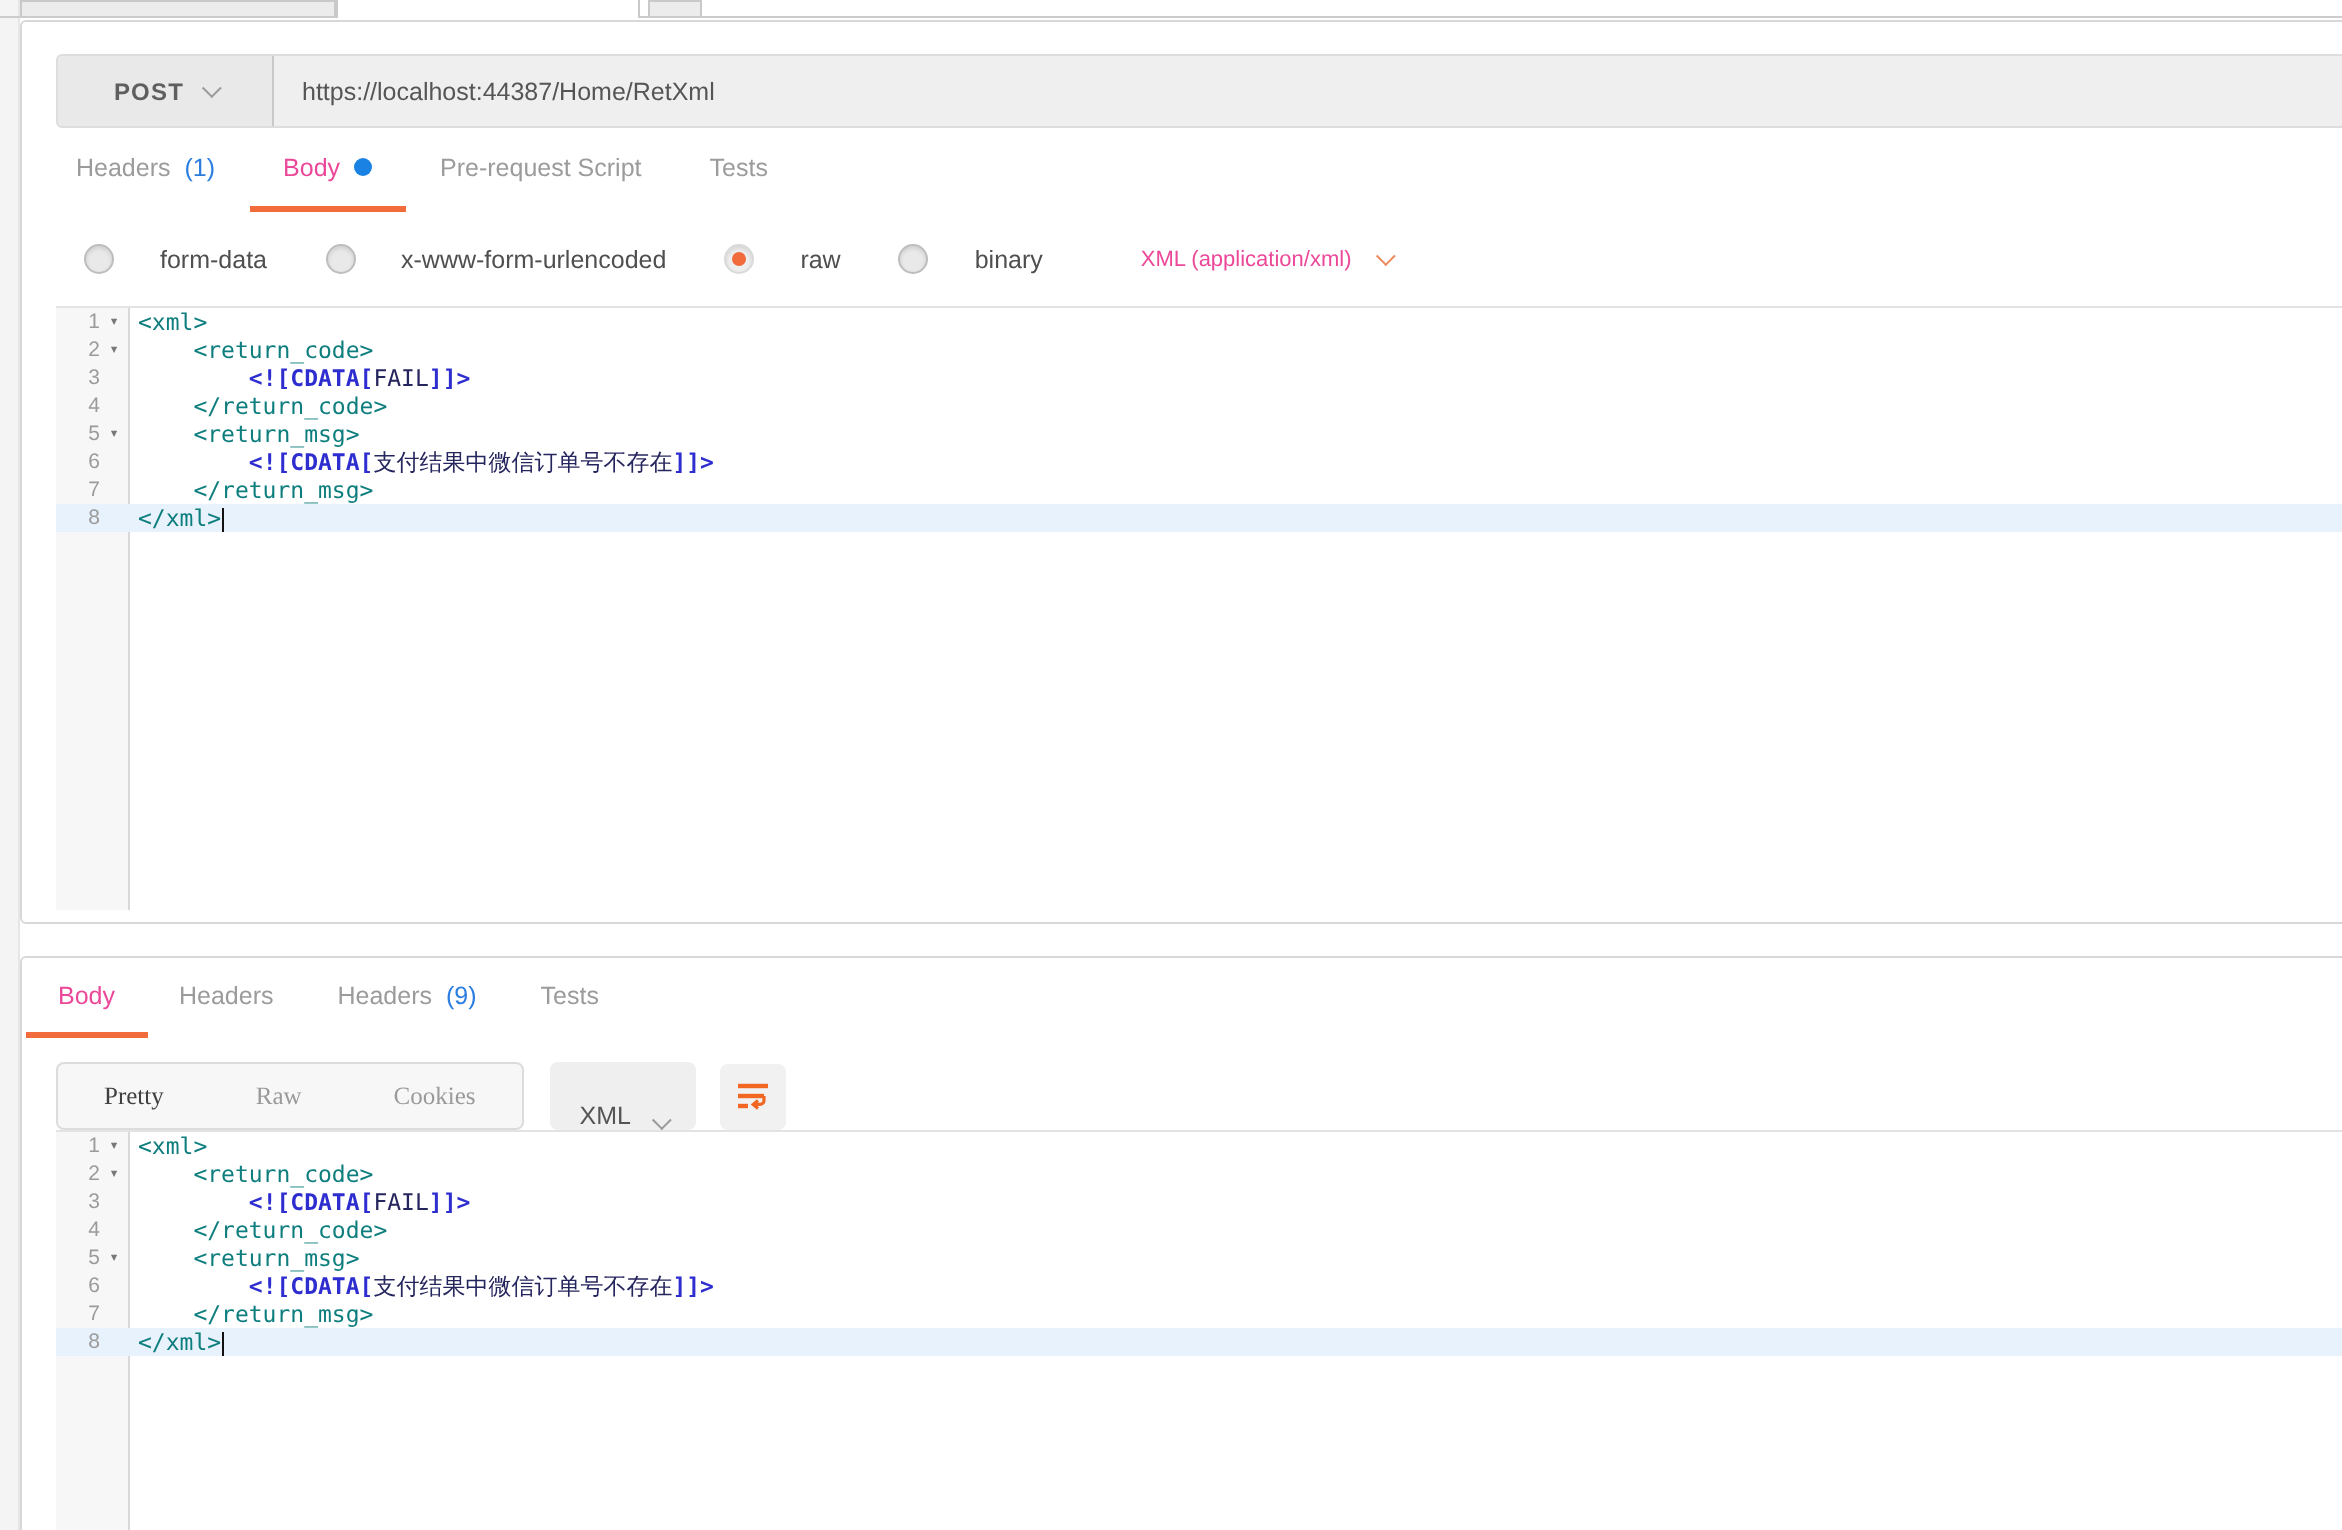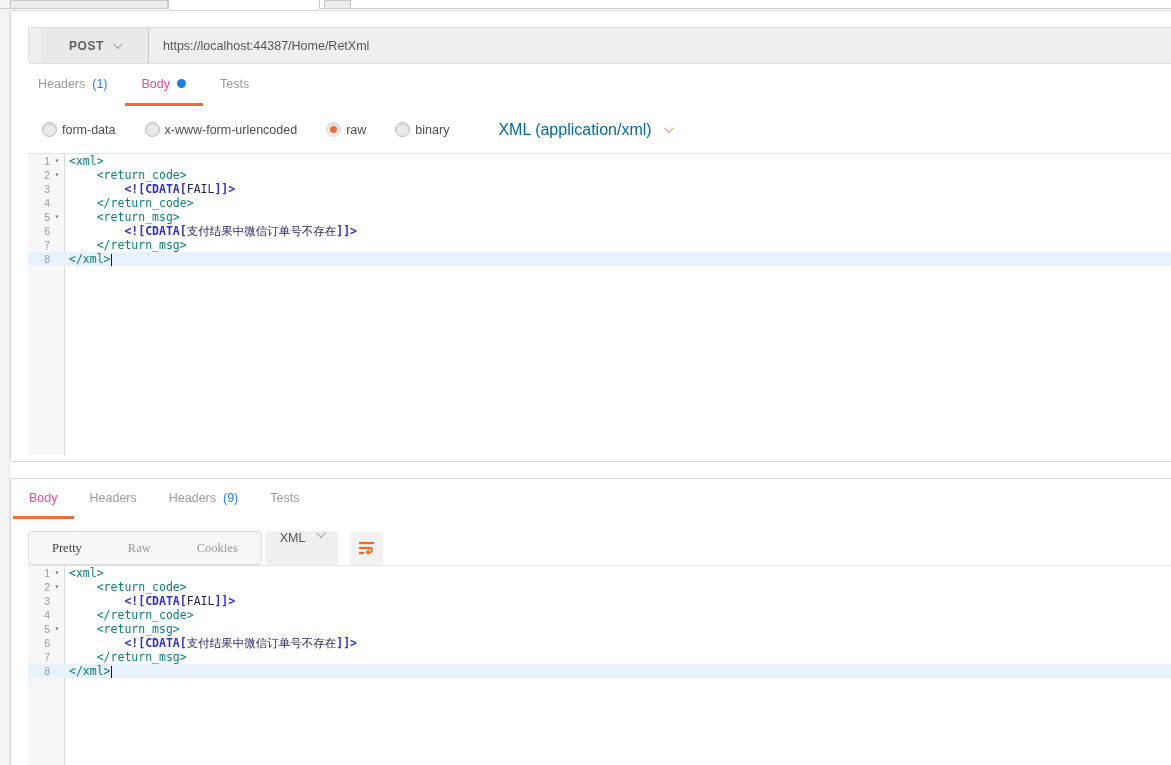--- a/index.html
+++ b/index.html
@@ -26,59 +26,59 @@
   .card { position:absolute; left:10px; width:1300px; background:#fff;
           border:1px solid #d8d8d8; border-radius:3px; }
   .card-request  { top:10px;  height:452px; }
   .card-response { top:478px; height:400px; }
 
   
   .url-row { margin:16px 0 0 17px; width:1240px; height:37px; display:flex;
              border:1px solid #dddddd; border-radius:3px; overflow:hidden; background:#efefef; }
   .method-box { width:108px; background:#e9e9e9; border-right:1px solid #c9c9c9;
                 display:flex; align-items:center; justify-content:center; gap:9px;
-                font-size:12px; font-weight:bold; letter-spacing:.6px; color:#5f5f5f; cursor:pointer;margin-left:12px; }
+                font-size:12px; font-weight:bold; letter-spacing:.6px; color:#5f5f5f; cursor:pointer; }
   .url-text { flex:1; display:flex; align-items:center; padding-left:14px;
               font-size:12.5px; color:#555; }
 
   .chev { display:inline-block; width:7px; height:7px; border-right:1.6px solid #9a9a9a;
           border-bottom:1.6px solid #9a9a9a; transform:rotate(45deg) translateY(-2px); }
   .chev.orange { border-color:#ef8a5c; }
 
   
   .tabs-row { display:flex; align-items:stretch; height:42px; padding-left:10px; }
   .tab { display:flex; align-items:center; gap:7px; padding:0 17px; font-size:12.5px;
          color:#9b9b9b; cursor:pointer; border-bottom:3px solid transparent; }
   .tab .count { color:#2b7de0; }
   .tab.active { color:#ec4899; border-bottom-color:#f26b3a; }
   .dot { width:9px; height:9px; border-radius:50%; background:#1a82e2; display:inline-block; }
 
   .resp-tabs { height:40px; padding-left:2px; }
   .resp-tabs .tab { padding:0 16px; }
 
   
   .modes-row { display:flex; align-items:center; height:47px; padding-left:31px; }
-  .mode { display:flex; align-items:center; gap:5px; margin-right:29px; cursor:pointer; }
+  .mode { display:flex; align-items:center; gap:23px; margin-right:29px; cursor:pointer; }
   .mode-label { font-size:12.5px; color:#4f4f4f; }
   .radio { width:15px; height:15px; border-radius:50%; background:#e9e9e9;
            border:1px solid #bdbdbd; position:relative;
            box-shadow:inset 0 1px 2px rgba(0,0,0,.12); }
   .radio.sel { border-color:#d9d9d9; background:#eee; }
   .radio.sel::after { content:""; position:absolute; left:3px; top:3px; width:7px; height:7px;
                       border-radius:50%; background:#f26b3a; }
   .ct-select { display:flex; align-items:center; gap:12px; margin-left:20px; cursor:pointer; }
-  .ct-label { font-size:16px; color:#0369a1; }
+  .ct-label { font-size:11px; color:#ec4899; }
 
   
   .resp-toolbar { display:flex; align-items:center; margin:12px 0 0 17px; }
   .seg-group { display:flex; border:1px solid #dcdcdc; border-radius:4px;
                background:#f7f7f7; height:34px; }
   .seg-btn { padding:0 23px; line-height:32px; font-size:12.5px; color:#9a9a9a; cursor:pointer;font-family:Liberation Serif, serif; }
   .seg-btn.active { color:#3f3f3f; }
-  .lang-select { display:flex; align-items:flex-start; gap:11px; margin-left:3px; height:34px;
+  .lang-select { display:flex; align-items:flex-end; gap:11px; margin-left:13px; height:34px;
                  padding:0 15px; background:#efefef; border-radius:4px;
                  font-size:12.5px; color:#555; cursor:pointer; }
   .wrap-btn { margin-left:12px; width:33px; height:33px; border-radius:4px; background:#f1f1f1;
               display:flex; align-items:center; justify-content:center; cursor:pointer; }
 
   
   .editor { position:relative; margin-left:17px; border-top:1px solid #e3e3e3;
             overflow:hidden; font-family:"DejaVu Sans Mono", monospace; }
   .editor::before { content:""; position:absolute; left:0; top:0; bottom:0; width:36px;
                     background:#f7f7f7; border-right:1px solid #d9d9d9; }
@@ -124,20 +124,23 @@
   <div class="tabs-row">
     <div class="tab">
       <span>Headers</span>
       <span class="count">(1)</span>
     </div>
     <div class="tab active">
       <span>Body</span>
       <span class="dot"></span>
     </div>
     <div class="tab">
+      <span>Pre-request Script</span>
+    </div>
+    <div class="tab">
       <span>Tests</span>
     </div>
   </div>
 
   <div class="modes-row">
     <div class="mode">
       <span class="radio"></span>
       <span class="mode-label">form-data</span>
     </div>
     <div class="mode">

